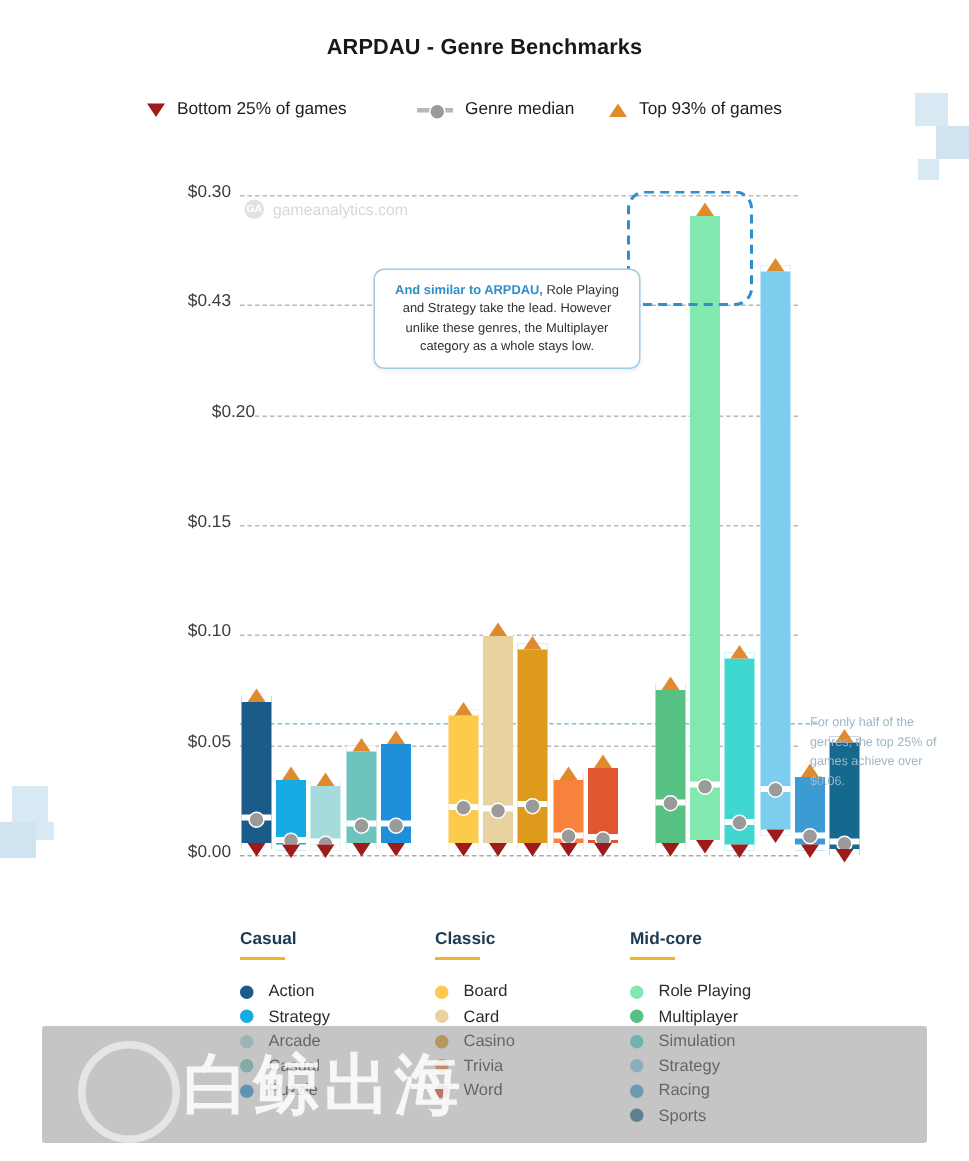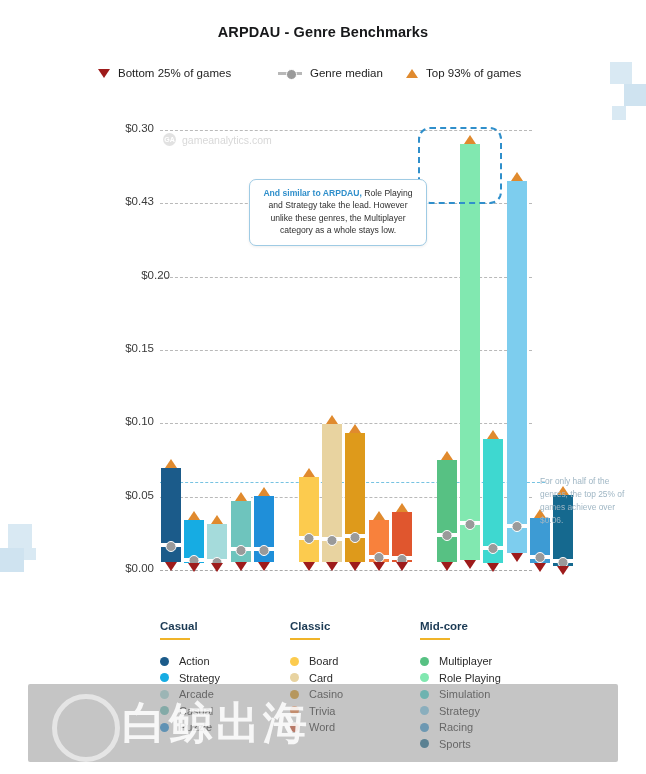--- a/index.html
+++ b/index.html
@@ -362,26 +362,26 @@
             <span class="dot" style="background: rgb(224, 86, 46);"></span>
             <span>Word</span>
           </li>
         </ul>
       </div>
       <div class="lgroup" style="left: 260px;">
         <div class="ghead">Mid-core</div>
         <div class="grule"></div>
         <ul>
           <li>
+            <span class="dot" style="background: rgb(129, 232, 176);"></span>
+            <span>Role Playing</span>
+          </li>
+          <li>
             <span class="dot" style="background: rgb(87, 193, 131);"></span>
             <span>Multiplayer</span>
-          </li>
-          <li>
-            <span class="dot" style="background: rgb(129, 232, 176);"></span>
-            <span>Role Playing</span>
           </li>
           <li>
             <span class="dot" style="background: rgb(62, 216, 208);"></span>
             <span>Simulation</span>
           </li>
           <li>
             <span class="dot" style="background: rgb(125, 205, 238);"></span>
             <span>Strategy</span>
           </li>
           <li>

